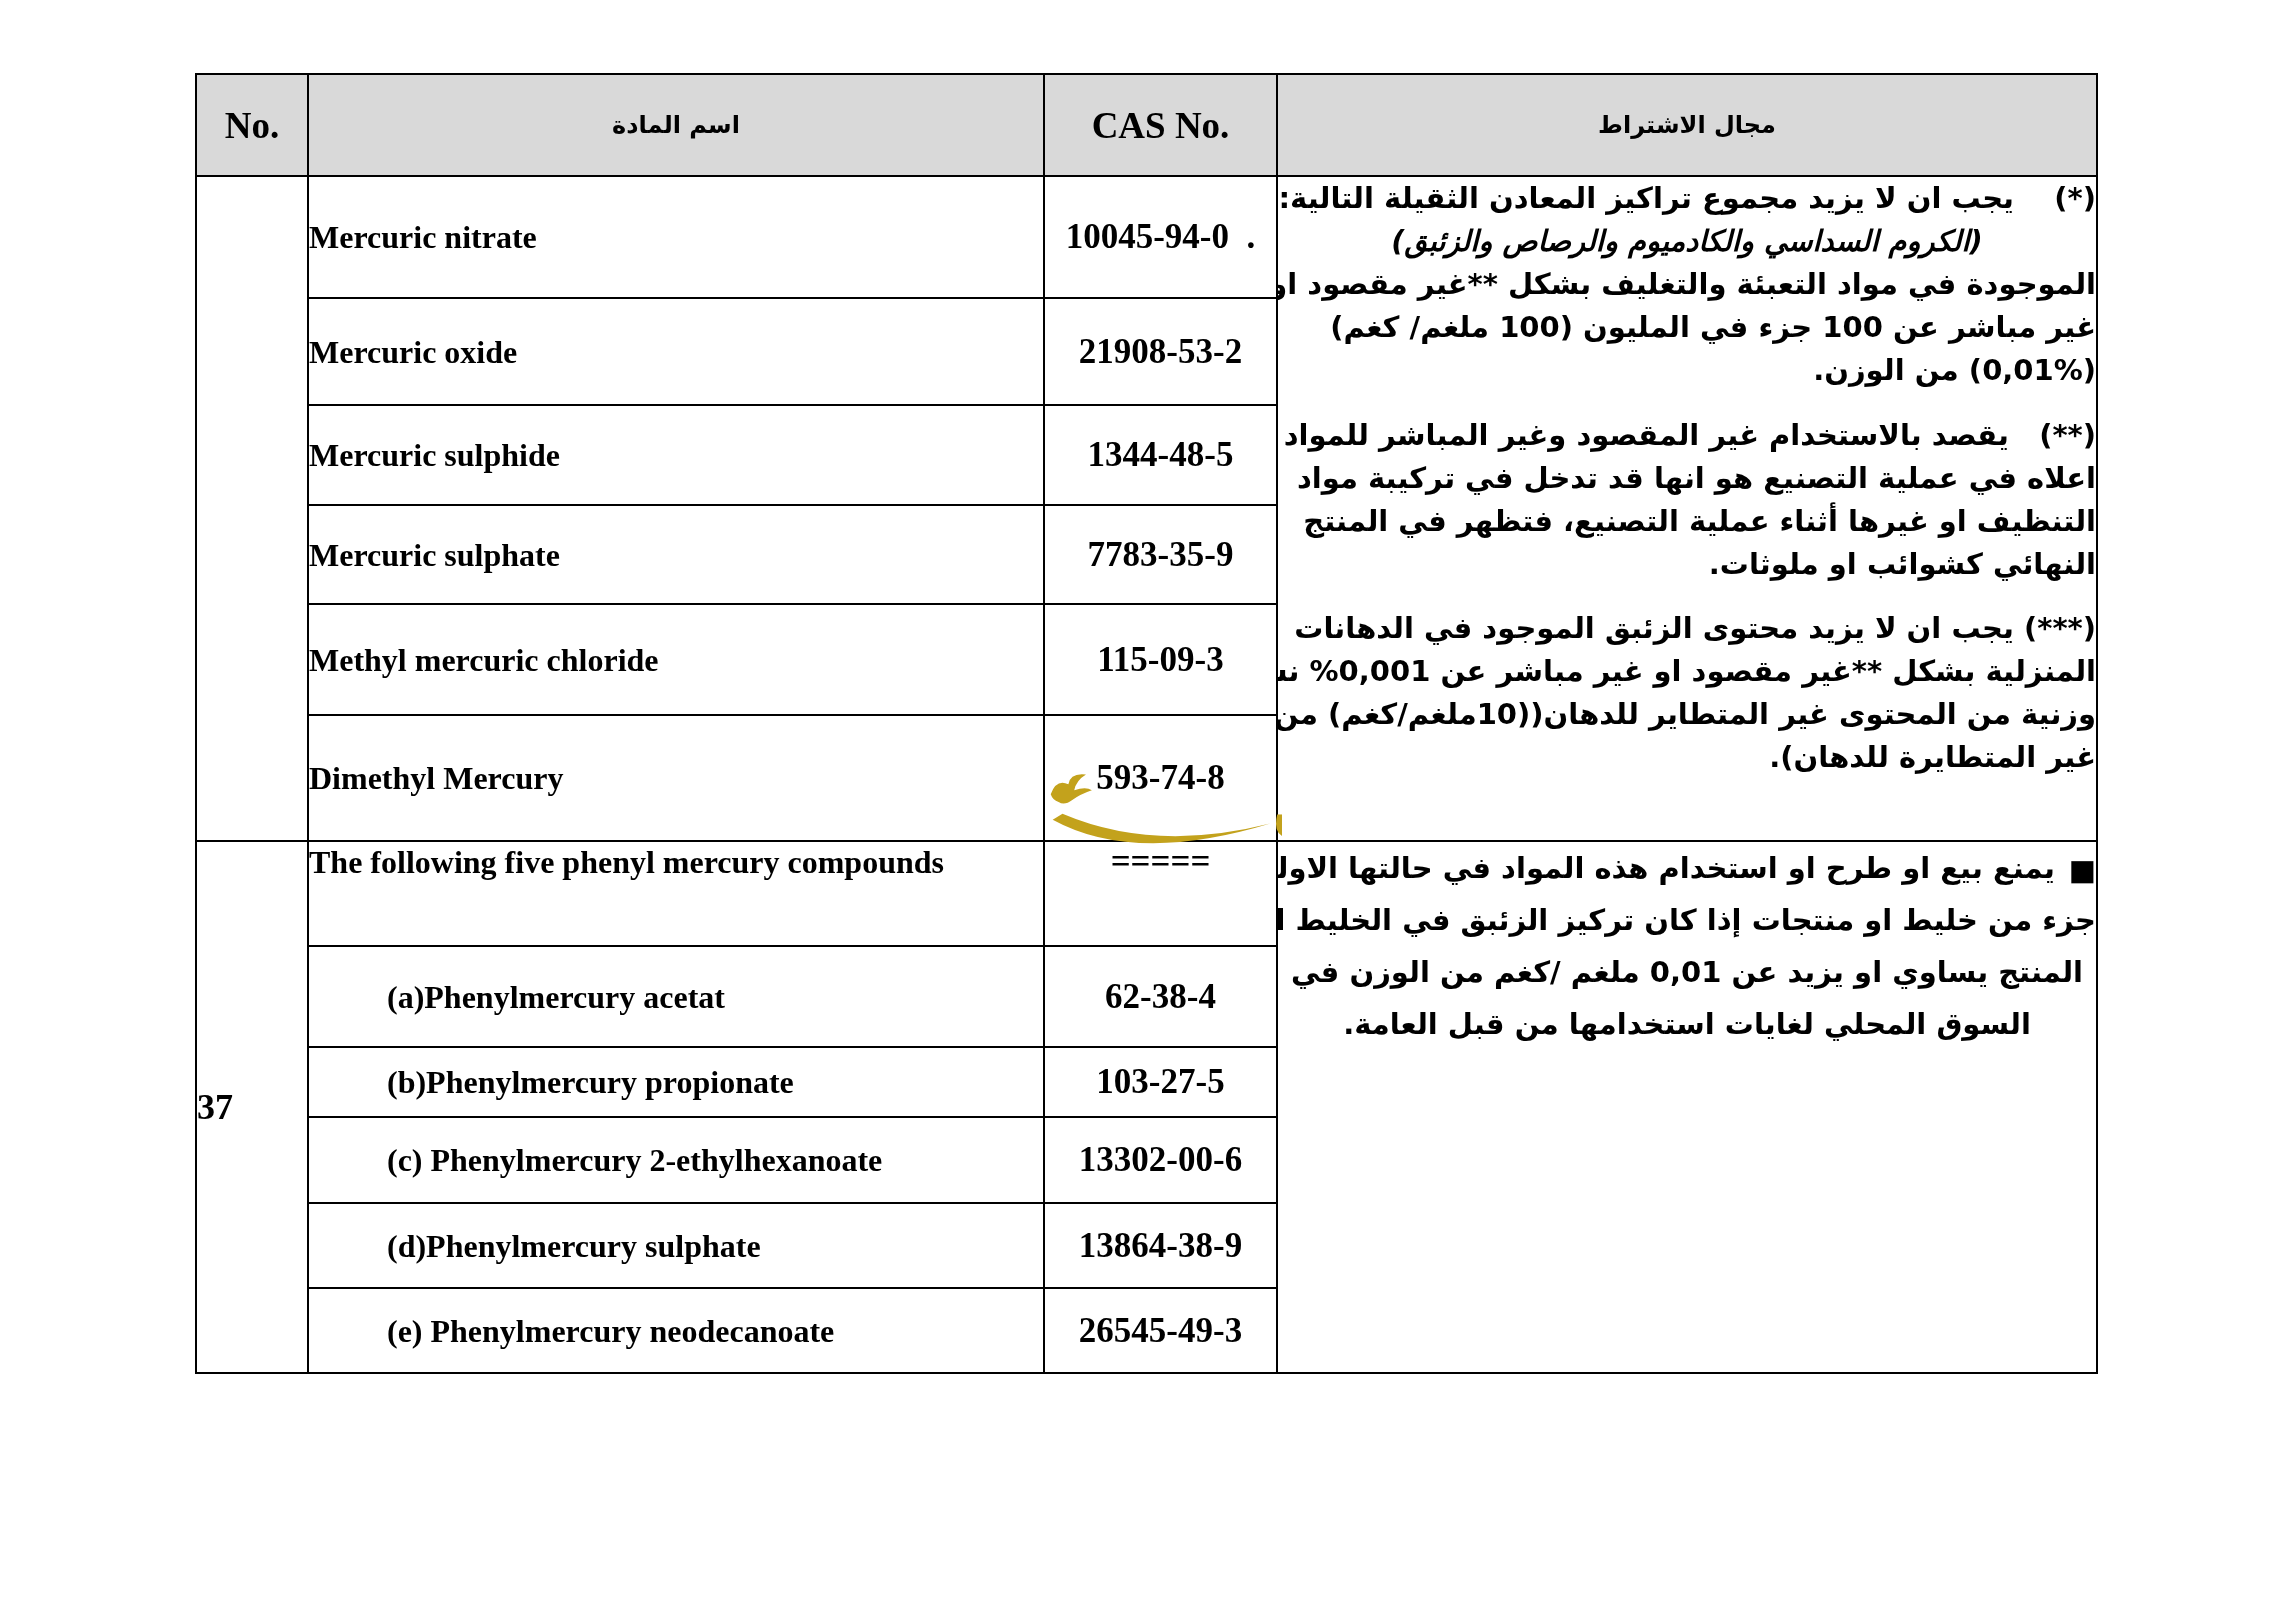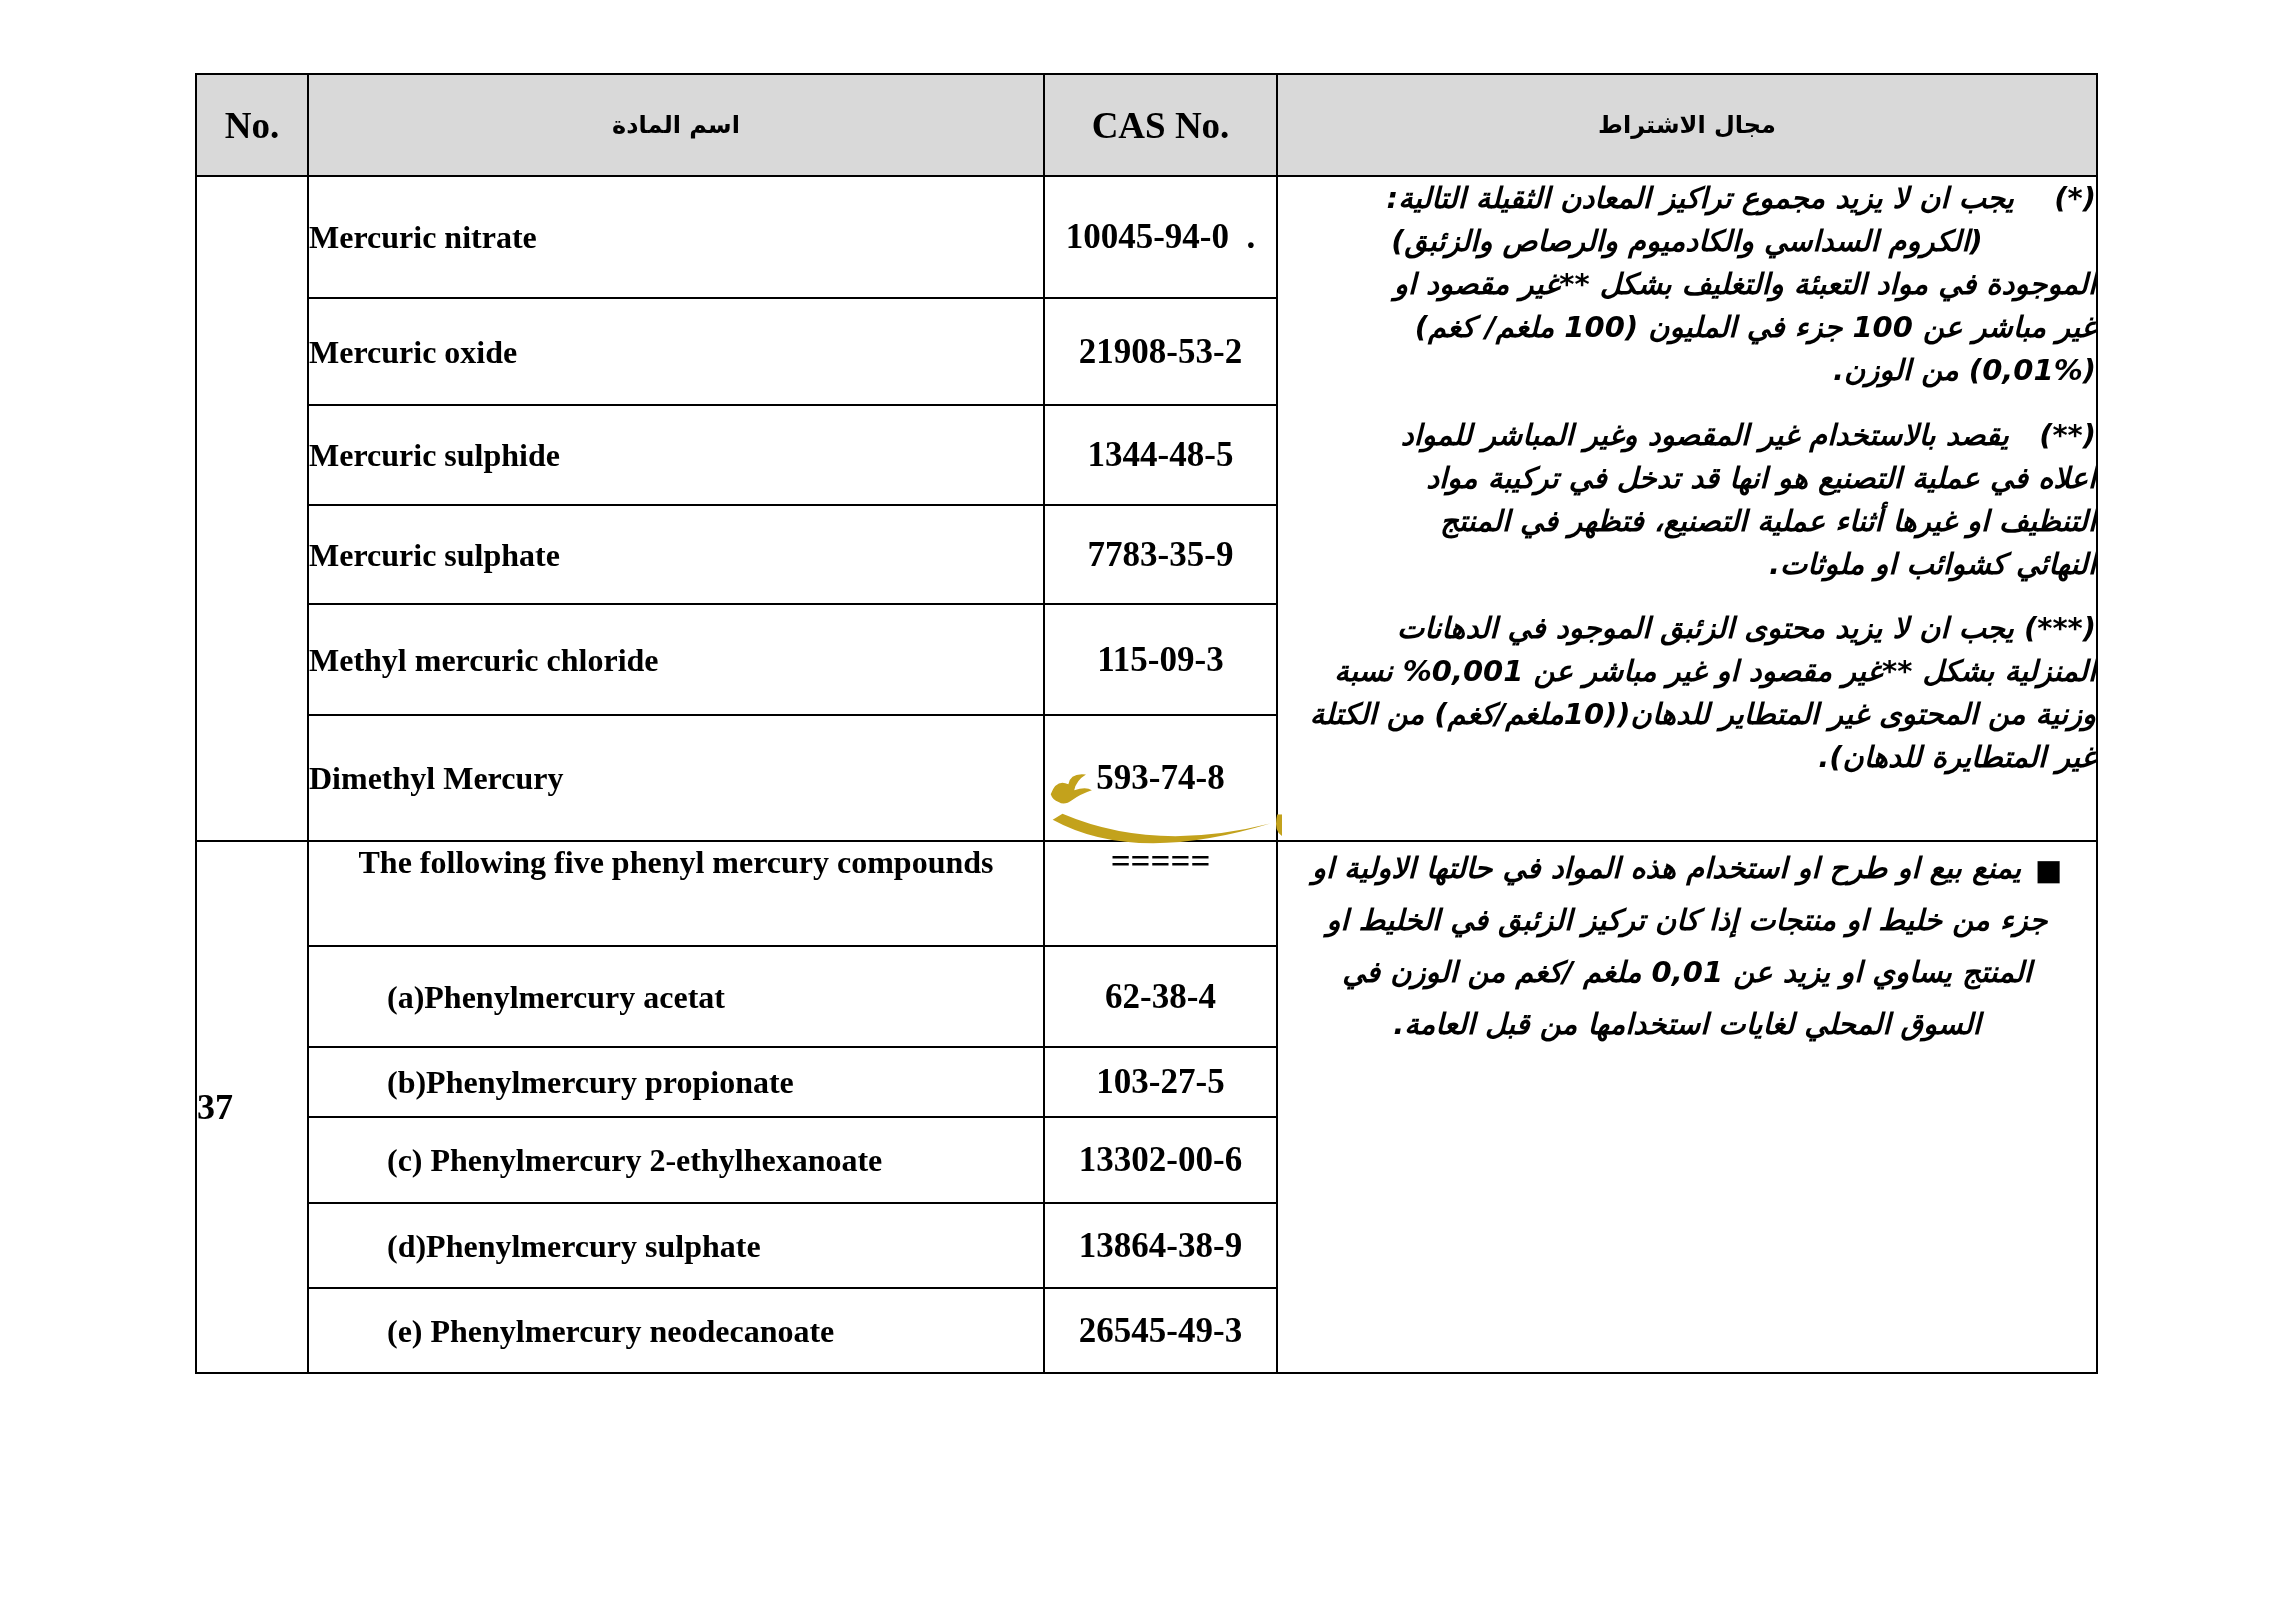--- a/index.html
+++ b/index.html
@@ -40,40 +40,40 @@
     text-align:left;
     line-height:1.25;
   }
   td.name.indent{padding-left:78px;}
   td.cas{
     vertical-align:middle;
     font-weight:bold;
     font-size:35px;
     text-align:center;
   }
-  td.top{vertical-align:top;padding-top:9.8px;text-align:center;}
+  td.top{vertical-align:top;padding-top:9.8px;}
   td.nocell{
     vertical-align:middle;
     text-align:left;
     font-weight:bold;
     font-size:36px;
   }
   td.scope{
     vertical-align:top;
     direction:rtl;
     font-family:"DejaVu Sans",sans-serif;
     font-weight:bold;
     font-size:29px;
     text-align:right;
     padding:0 25.5px 0 19.6px;
   }
   td.scope-a{padding-top:45px;}
   td.scope-b{padding-top:84px;}
   .para{margin-bottom:21.6px;}
-  .ln{line-height:43px;white-space:nowrap;font-style:italic;}
+  .ln{line-height:43px;white-space:nowrap;}
   .ln.centered{text-align:center;}
   .ln.italic{font-style:italic;}
   .scope-b .ln{line-height:52px;text-align:center;white-space:nowrap;}
   .bullet{display:inline-block;transform:translateY(2px);margin-left:13.7px;font-size:29px;}
   .watermark{
     position:absolute;left:1037px;top:743px;
     width:245px;height:118px;
     pointer-events:none;
   }
 </style>

